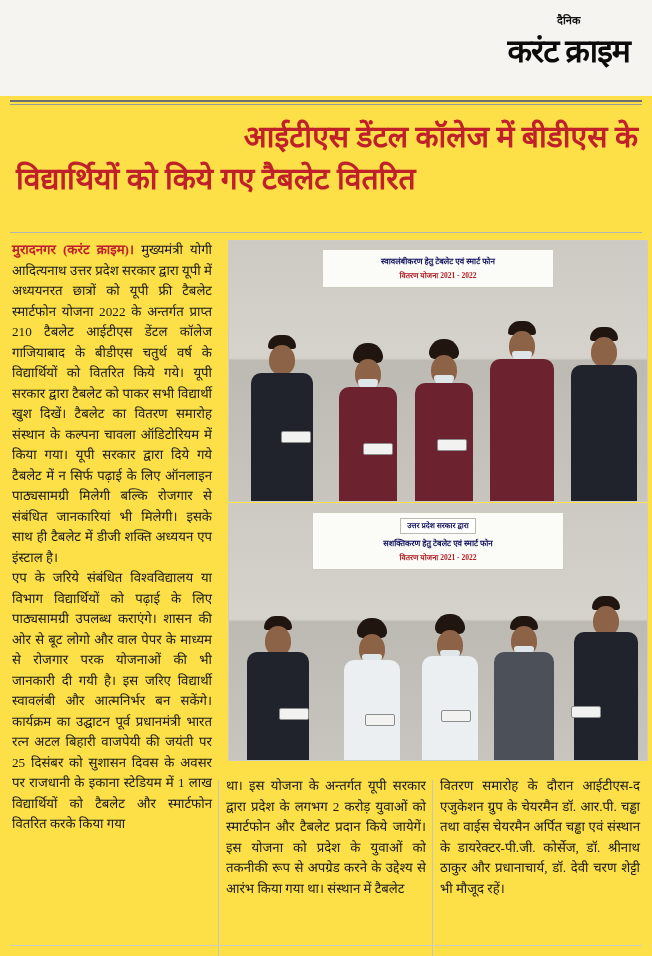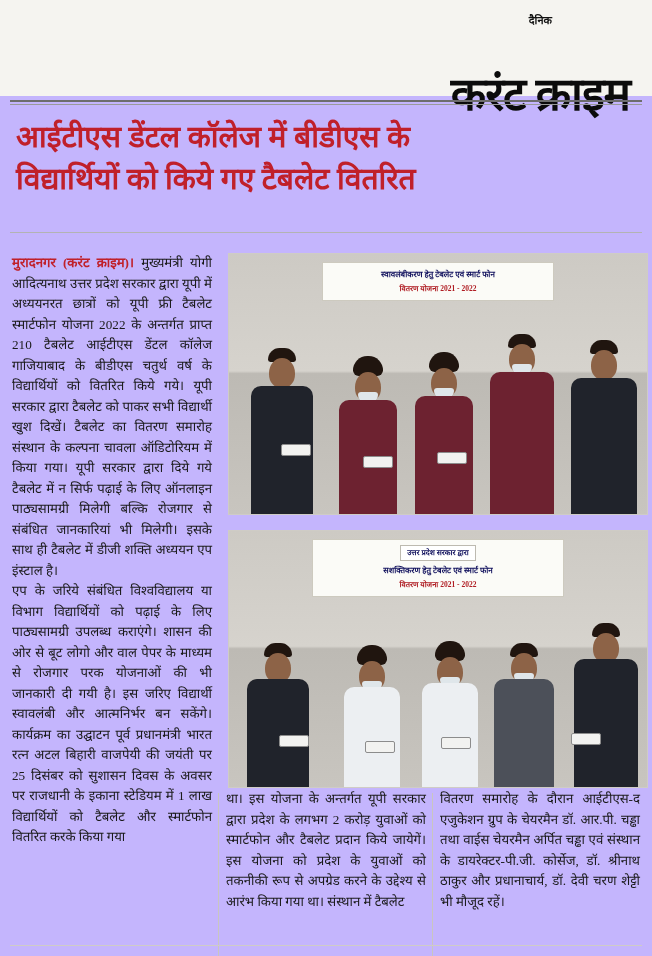--- a/index.html
+++ b/index.html
@@ -5,21 +5,21 @@
   * { box-sizing: border-box; }
   html, body {
     margin: 0; padding: 0;
     width: 652px; height: 956px;
     background: #efeeea;
     font-family: "Liberation Sans", sans-serif;
   }
   #page {
     position: relative;
     width: 652px; height: 956px;
-    background: #c4b5fd;
+    background: #fde047;
     overflow: hidden;
   }
 
   
   .masthead {
     position: absolute;
     left: 0; top: 0;
     width: 652px; height: 96px;
     background: #f5f4f0;
   }
@@ -31,26 +31,25 @@
   .mh-kicker {
     font-family: "Liberation Serif", serif;
     font-size: 11px;
     font-weight: bold;
     color: #111;
     letter-spacing: 0px;
     line-height: 12px;
   }
   .mh-title {
     font-family: "Liberation Serif", serif;
-    font-size: 46px;
+    font-size: 32px;
     font-weight: bold;
     color: #0b0b0b;
     line-height: 50px;
     letter-spacing: -1px;
-    margin-top: 44px;
   }
   .mh-tag {
     font-family: "Liberation Serif", serif;
     font-size: 10px;
     font-weight: bold;
     color: #b9292f;
     text-align: right;
     margin-top: -2px;
   }
 
@@ -72,34 +71,34 @@
     position: absolute;
     left: 16px; top: 116px;
     width: 622px;
     font-family: "Liberation Serif", serif;
     color: #c0202a;
     font-weight: bold;
     font-size: 30px;
     line-height: 42px;
     letter-spacing: 0px;
   }
-  .headline .l1 { display: block; }
+  .headline .l1 { display: block; text-align: right; }
   .headline .l2 { display: block; }
 
   .rule-mid {
     position: absolute;
     left: 10px; top: 232px;
     width: 632px; height: 1px;
     background: #b3b3b3;
   }
 
   
   .body-wrap {
     position: absolute;
-    left: 12px; top: 253px;
+    left: 12px; top: 240px;
     width: 628px; height: 700px;
   }
 
   .col-left {
     position: absolute;
     left: 0; top: 0;
     width: 200px;
     font-family: "Liberation Serif", serif;
     font-size: 13.2px;
     line-height: 20.5px;
@@ -121,21 +120,21 @@
     padding-left: 8px;
   }
   .photo {
     position: relative;
     width: 420px;
     background: #dedbd6;
     overflow: hidden;
     border: 1px solid #cfccc6;
   }
   .photo.one { height: 262px; }
-  .photo.two { height: 258px; margin-top: 15px; }
+  .photo.two { height: 258px; margin-top: 1px; }
 
   
   .stage {
     position: absolute; left: 0; top: 0; right: 0; bottom: 0;
     background: linear-gradient(#cdcac4 0%, #d6d3cd 45%, #bdbab4 46%, #c8c5bf 100%);
   }
   .banner {
     position: absolute;
     left: 50%;
     transform: translateX(-50%);

